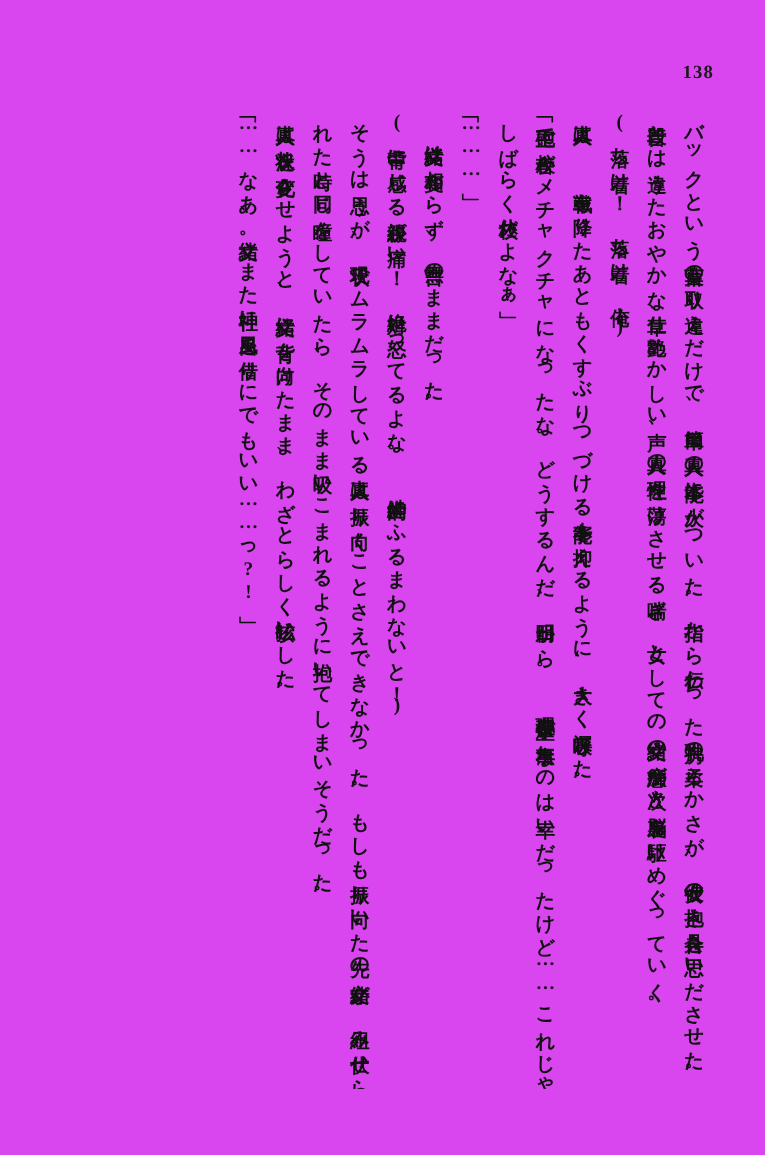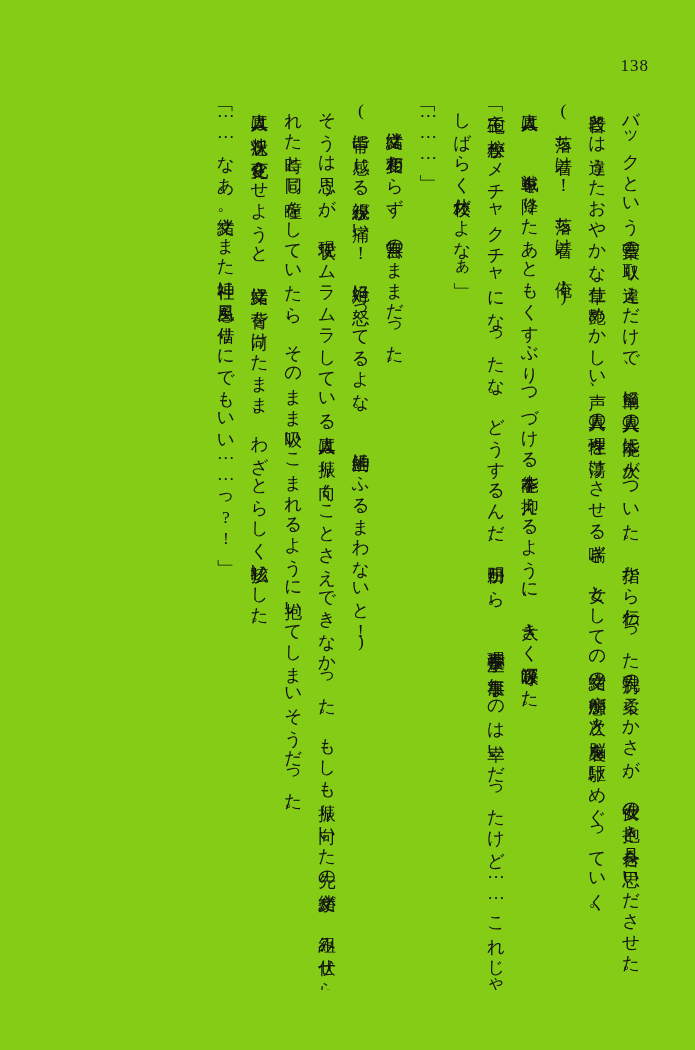--- a/index.html
+++ b/index.html
@@ -11,21 +11,22 @@
     width: 695px;
     height: 1050px;
     font-family: "Liberation Serif", "DejaVu Serif", serif;
     color: #000000;
     overflow: hidden;
     position: relative;
   }
   .page {
     position: absolute;
     inset: 0;
-    background: #84cc16;
+    background: #d946ef;
+    font-weight: bold;
   }
   
   .page-number {
     position: absolute;
     top: 56px;
     right: 46px;
     font-size: 17px;
     letter-spacing: 1px;
     color: #1a1a1a;
     font-family: "Liberation Serif", "DejaVu Serif", serif;

